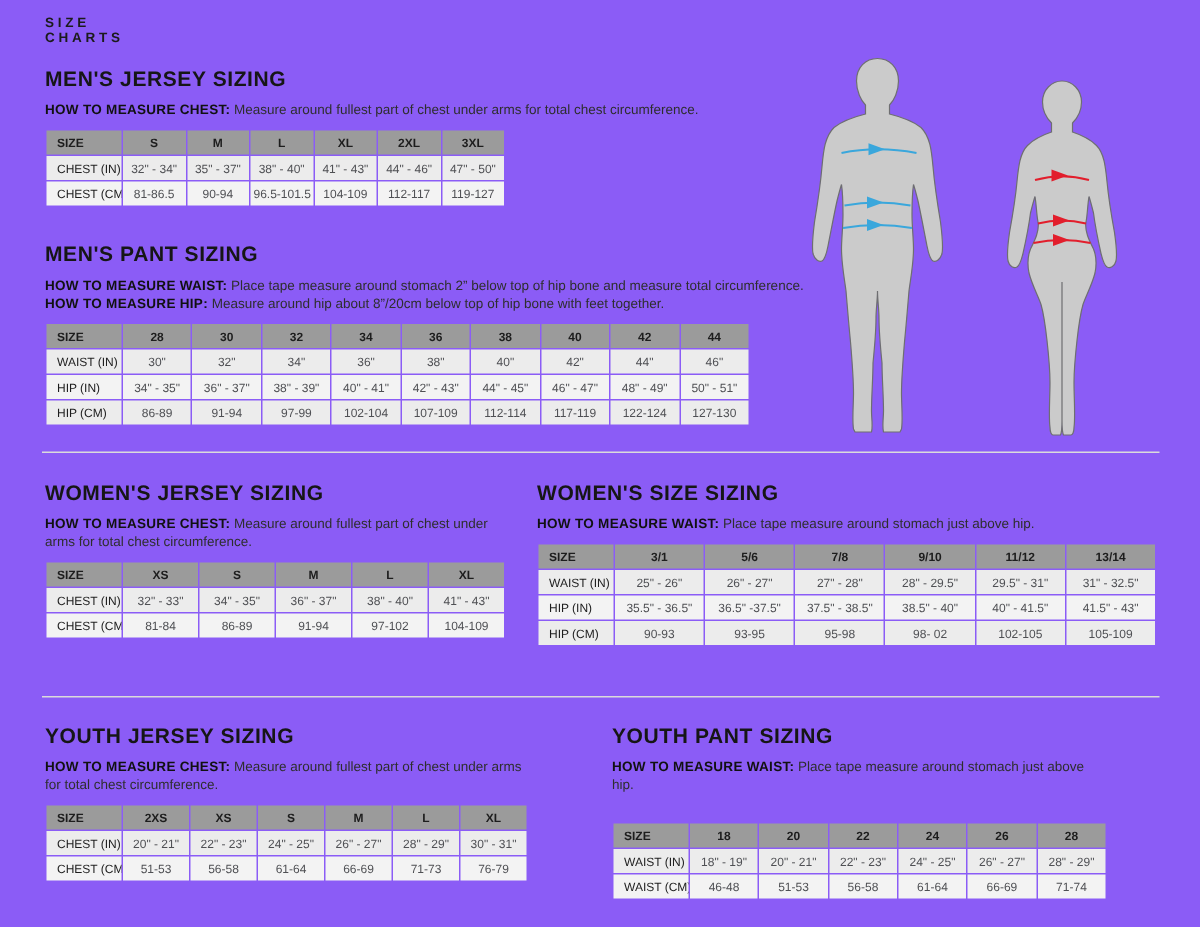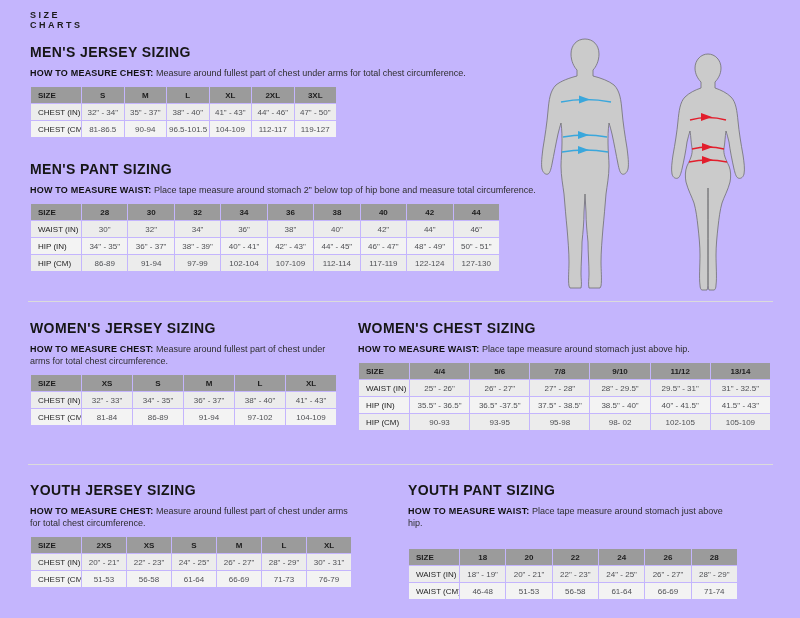--- a/index.html
+++ b/index.html
@@ -1,18 +1,18 @@
 <!DOCTYPE html>
 <html><head>
 <meta charset="utf-8">
 <style>
   html,body { margin:0; padding:0; background:#ffffff; }
   #page {
     position:relative; width:800px; height:618px; overflow:hidden;
-    background:#c4b5fd; font-family:"Liberation Sans", sans-serif;
+    background:#8b5cf6; font-family:"Liberation Sans", sans-serif;
     -webkit-font-smoothing:antialiased;
   }
   .page-title {
     position:absolute; left:30px; top:10px;
     font-size:9px; font-weight:bold; letter-spacing:2.5px;
     line-height:10px; color:#1b1b1b;
   }
   .chart-section { position:absolute; }
   .sec-0 { left:30px;  top:44px;  width:530px; }
   .sec-1 { left:30px;  top:161px; width:530px; }
@@ -113,20 +113,21 @@
             <td>119-127</td>
           </tr>
         </tbody>
       </table>
   </section>
 
   <section class="chart-section sec-1">
     <h2 class="section-heading">MEN'S PANT SIZING</h2>
     <div>
         <p class="howto"><b>HOW TO MEASURE WAIST:</b> Place tape measure around stomach 2” below top of hip bone and measure total circumference.</p>
+        <p class="howto"><b>HOW TO MEASURE HIP:</b> Measure around hip about 8”/20cm below top of hip bone with feet together.</p>
       </div>
     <table class="size-table">
         <colgroup>
           <col class="label-col">
           <col>
           <col>
           <col>
           <col>
           <col>
           <col>
@@ -230,38 +231,38 @@
             <td>86-89</td>
             <td>91-94</td>
             <td>97-102</td>
             <td>104-109</td>
           </tr>
         </tbody>
       </table>
   </section>
 
   <section class="chart-section sec-3">
-    <h2 class="section-heading">WOMEN'S CHEST SIZING</h2>
+    <h2 class="section-heading">WOMEN'S SIZE SIZING</h2>
     <div>
         <p class="howto"><b>HOW TO MEASURE WAIST:</b> Place tape measure around stomach just above hip.</p>
       </div>
     <table class="size-table">
         <colgroup>
           <col class="label-col">
           <col>
           <col>
           <col>
           <col>
           <col>
           <col>
         </colgroup>
         <thead>
           <tr>
             <th>SIZE</th>
-            <th>4/4</th>
+            <th>3/1</th>
             <th>5/6</th>
             <th>7/8</th>
             <th>9/10</th>
             <th>11/12</th>
             <th>13/14</th>
           </tr>
         </thead>
         <tbody>
           <tr>
             <th>WAIST (IN)</th>

